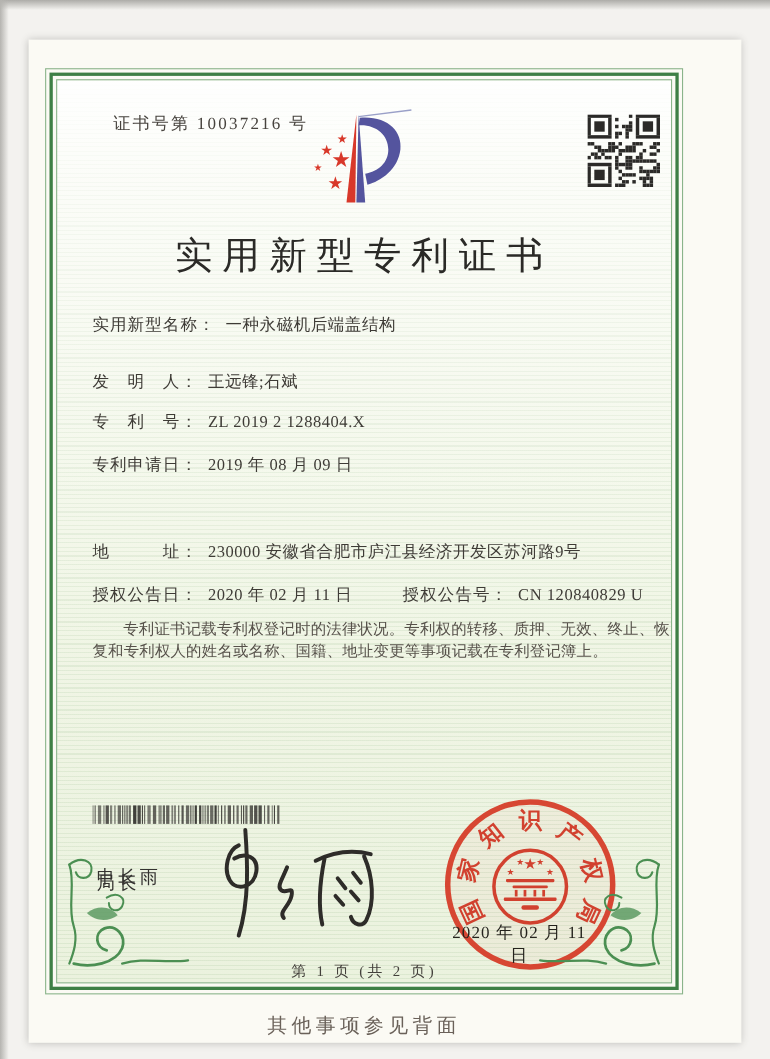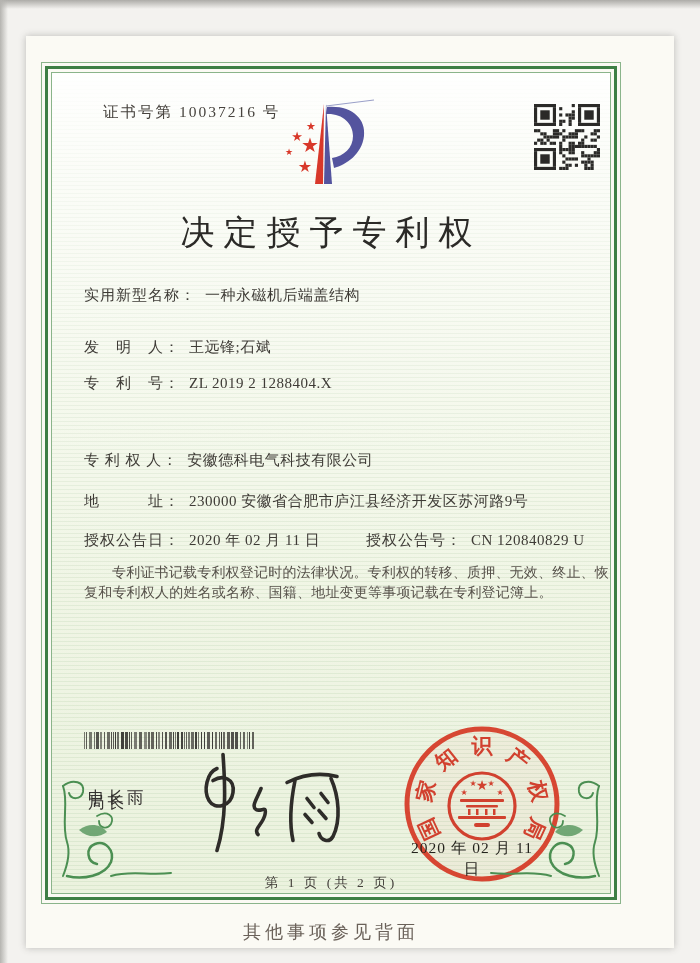--- a/index.html
+++ b/index.html
@@ -207,33 +207,33 @@
               <rect x="64" y="76" width="4" height="4" fill="#2b2a28"></rect>
               <rect x="72" y="76" width="4" height="4" fill="#2b2a28"></rect>
               <rect x="32" y="80" width="4" height="4" fill="#2b2a28"></rect>
               <rect x="36" y="80" width="4" height="4" fill="#2b2a28"></rect>
               <rect x="40" y="80" width="4" height="4" fill="#2b2a28"></rect>
               <rect x="64" y="80" width="4" height="4" fill="#2b2a28"></rect>
               <rect x="68" y="80" width="4" height="4" fill="#2b2a28"></rect>
               <rect x="72" y="80" width="4" height="4" fill="#2b2a28"></rect>
             </svg>
 
-          <div class="title">决定授予专利权</div>
+          <div class="title">实用新型专利证书</div>
 
           <div class="row" style="top:213px">
             <span class="lab">实用新型名称：</span><span class="val">一种永磁机后端盖结构</span>
           </div>
           <div class="row" style="top:265px">
             <span class="lab">发　明　人：</span><span class="val">王远锋;石斌</span>
           </div>
           <div class="row" style="top:301px">
             <span class="lab">专　利　号：</span><span class="val">ZL 2019 2 1288404.X</span>
           </div>
-          <div class="row" style="top:378px">
-            <span class="lab">专 利 权 人：</span><span class="val">安徽德科电气科技有限公司</span>
+          <div class="row" style="top:340px">
+            <span class="lab">专利申请日：</span><span class="val">2019 年 08 月 09 日</span>
           </div>
           <div class="row" style="top:419px">
             <span class="lab">地　　　址：</span><span class="val">230000 安徽省合肥市庐江县经济开发区苏河路9号</span>
           </div>
           <div class="row" style="top:458px">
             <span class="lab">授权公告日：</span><span class="val">2020 年 02 月 11 日</span>
             <span class="pair2">
               <span class="lab">授权公告号：</span><span class="val">CN 120840829 U</span>
             </span>
           </div>

